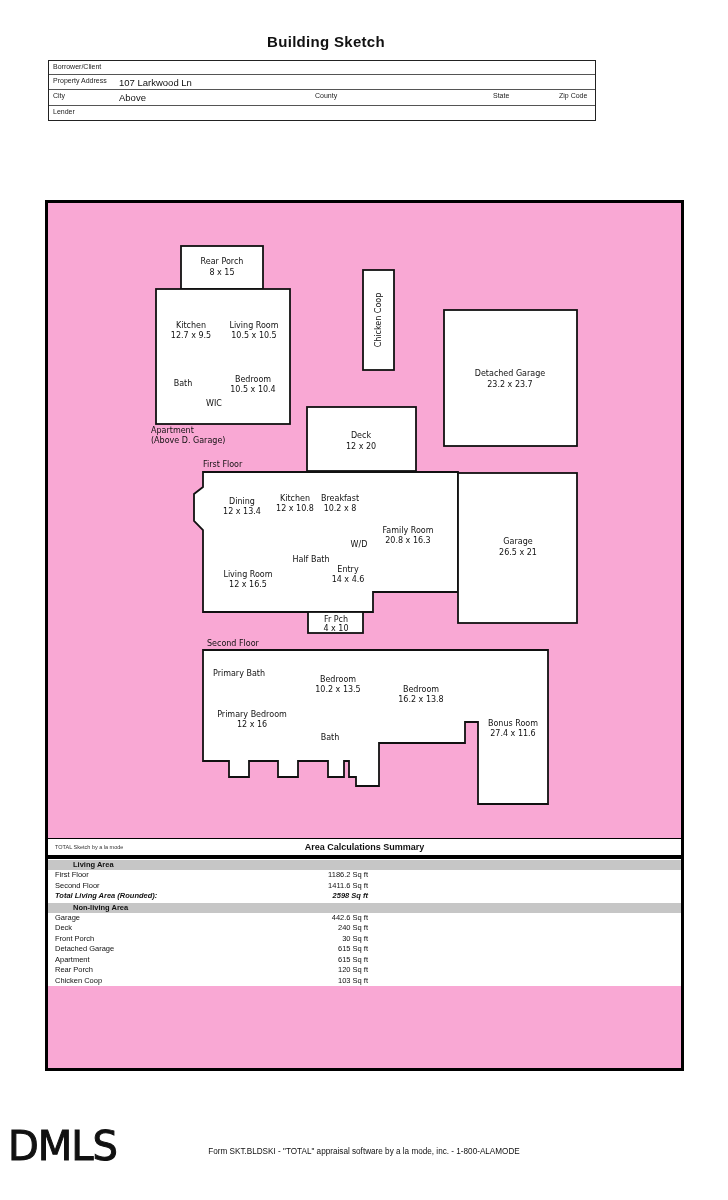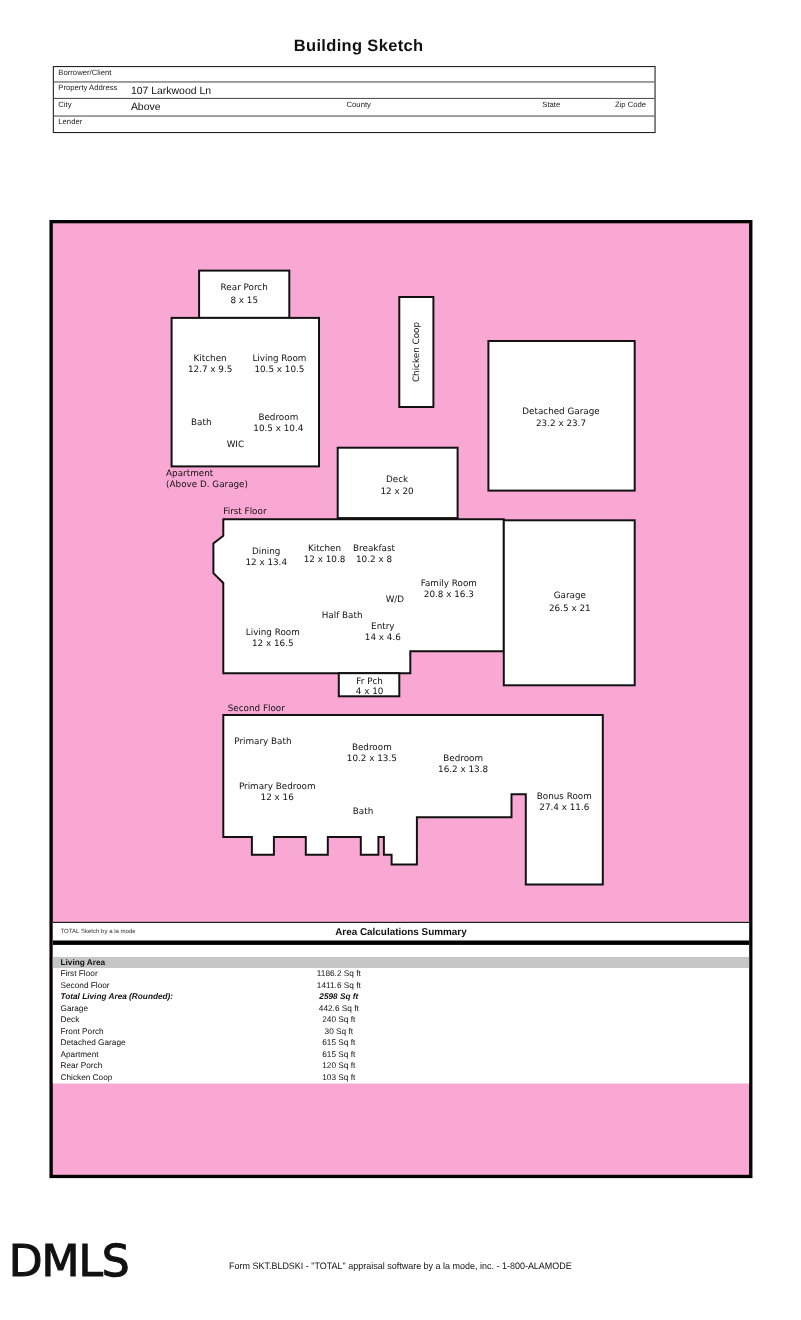--- a/index.html
+++ b/index.html
@@ -20,24 +20,24 @@
   svg text{font-family:"DejaVu Sans",sans-serif;fill:#111;}
   .room-name,.room-dims{font-size:8px;text-anchor:middle;}
   .floor-label{font-size:8px;text-anchor:start;}
   .shape{fill:#fff;stroke:#111;stroke-width:1.8;}
   
   .summary{position:absolute;left:0;top:635px;width:633px;border-top:1px solid #000;background:#fff;}
   .sum-header{position:relative;height:16px;}
   .sum-note{position:absolute;left:7px;top:5px;font-size:5.5px;color:#333;}
   .sum-title{position:absolute;left:0;top:3px;width:100%;text-align:center;font-size:9px;font-weight:bold;}
   .sum-bar{height:4px;background:#000;}
-  .sum-band{position:relative;height:10px;background:#c6c6c6;font-size:7.5px;font-weight:bold;line-height:10px;padding-left:7px;margin-top:11px;}
+  .sum-band{position:relative;height:10px;background:#c6c6c6;font-size:7.5px;font-weight:bold;line-height:10px;padding-left:25px;margin-top:1px;}
   .sum-row{position:relative;height:10.5px;font-size:7.5px;line-height:10.5px;}
   .sum-row .lbl{position:absolute;left:7px;white-space:nowrap;}
-  .sum-row .val{position:absolute;left:200px;width:120px;text-align:center;white-space:nowrap;}
+  .sum-row .val{position:absolute;left:200px;width:120px;text-align:right;white-space:nowrap;}
   .sum-row.bold{font-weight:bold;font-style:italic;}
   
   .footer-line{left:0;top:1146px;width:728px;text-align:center;font-size:8.5px;color:#111;
     font-family:"Liberation Sans",sans-serif;transform:scaleX(.96);}
   .logo-svg{left:6px;top:1122px;}
 </style>
 </head>
 <body>
 
 <div class="abs page-title">Building Sketch</div>
@@ -144,20 +144,21 @@
       <span class="val">1186.2 Sq ft</span>
     </div>
     <div class="sum-row">
       <span class="lbl">Second Floor</span>
       <span class="val">1411.6 Sq ft</span>
     </div>
     <div class="sum-row bold">
       <span class="lbl">Total Living Area (Rounded):</span>
       <span class="val">2598 Sq ft</span>
     </div>
+    <div class="sum-band">Non-living Area</div>
     <div class="sum-row">
       <span class="lbl">Garage</span>
       <span class="val">442.6 Sq ft</span>
     </div>
     <div class="sum-row">
       <span class="lbl">Deck</span>
       <span class="val">240 Sq ft</span>
     </div>
     <div class="sum-row">
       <span class="lbl">Front Porch</span>

